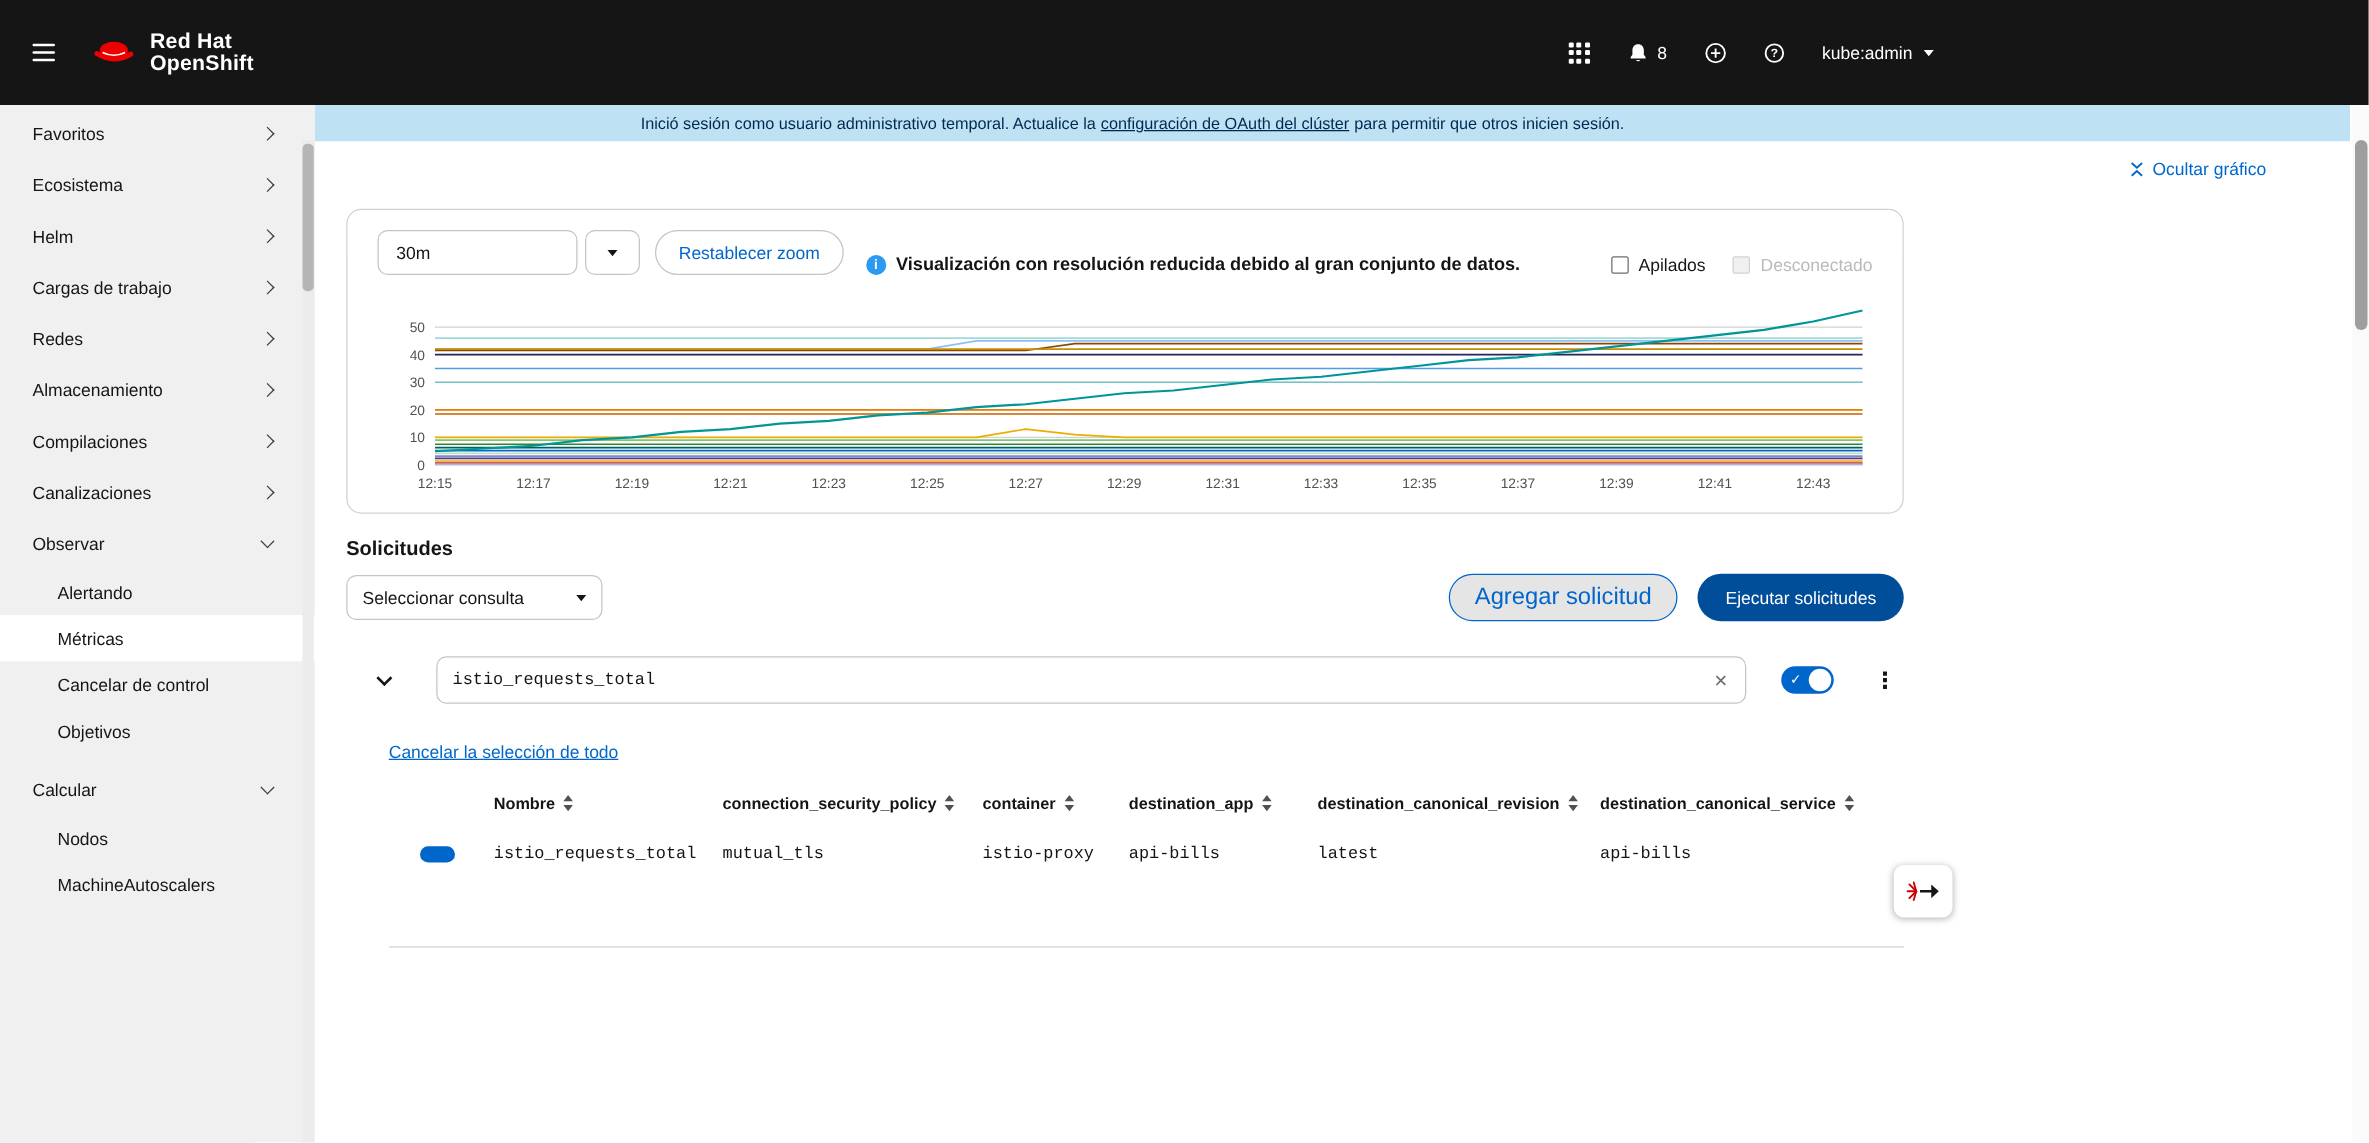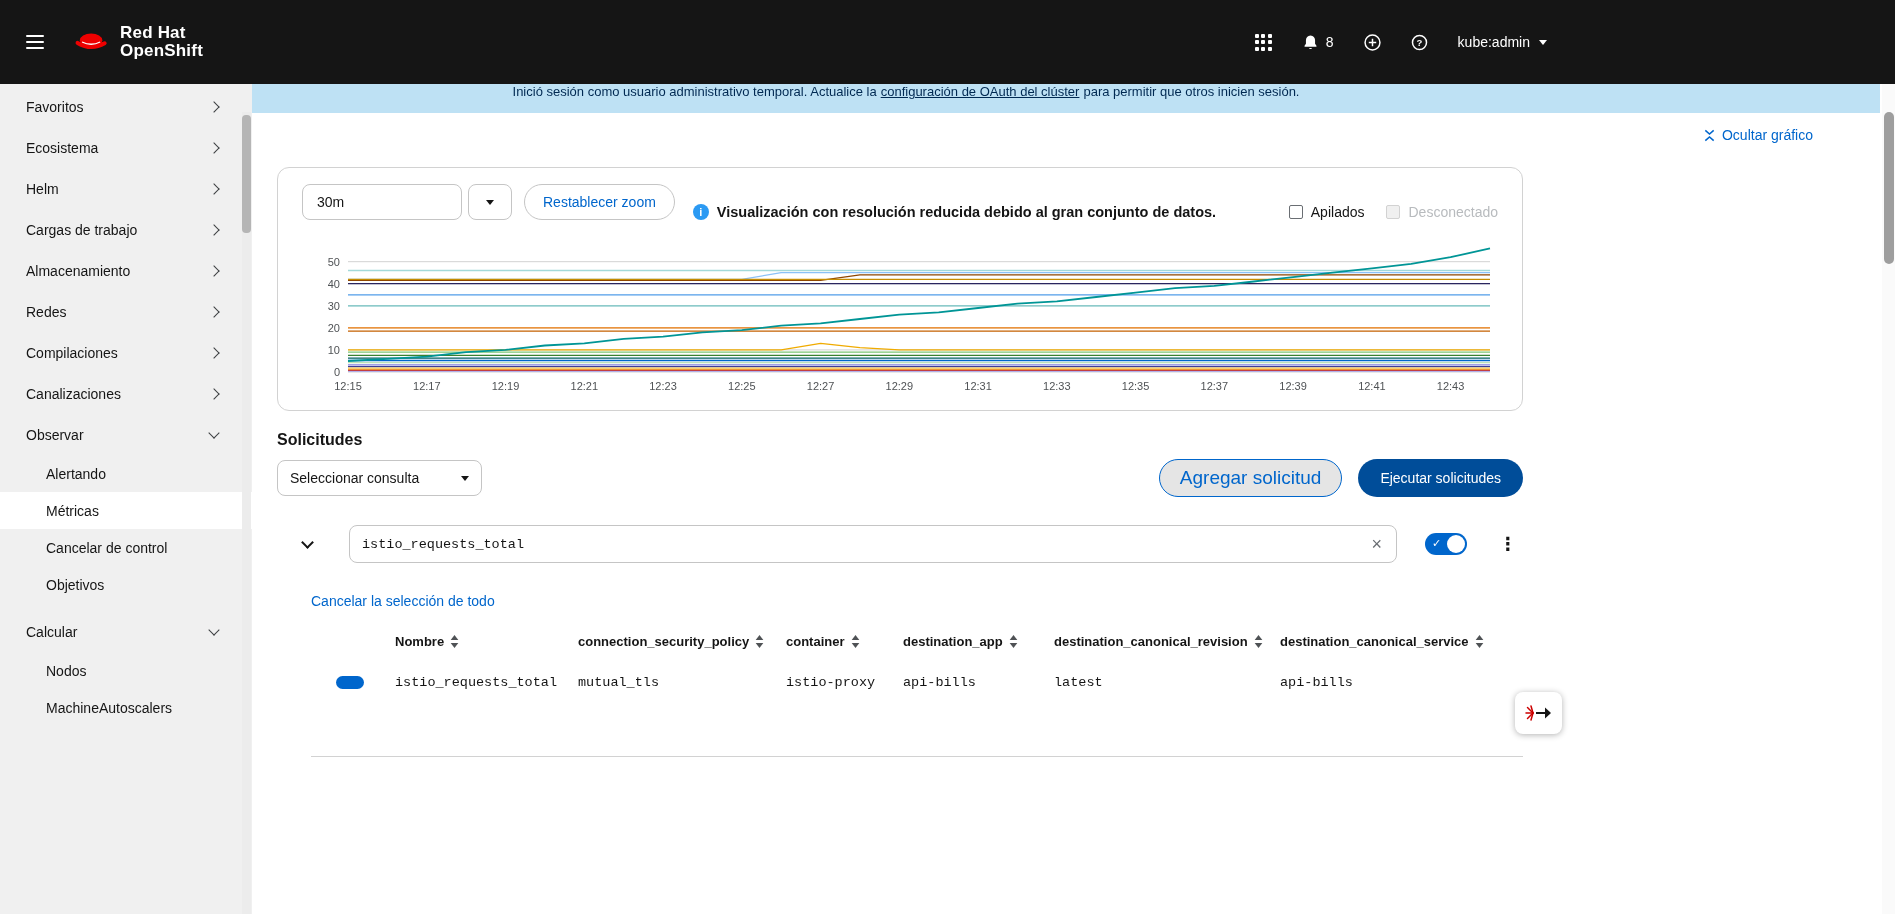--- a/index.html
+++ b/index.html
@@ -34,21 +34,21 @@
   .chev{width:8px;height:8px;border-right:1.7px solid #3c3f42;border-bottom:1.7px solid #3c3f42;transform:rotate(-45deg);flex:none}
   .chev.down{transform:rotate(45deg);margin-top:-4px}
   .nav-sub{height:37px;display:flex;align-items:center;padding-left:46px;font-size:14px;cursor:pointer}
   .nav-sub.selected{background:#fff}
   .nav-gap{height:8px}
   .side-scroll{position:absolute;top:28px;right:1px;width:9px;bottom:0;background:#ececec}
   .side-thumb{position:absolute;top:3px;left:0;width:9px;height:118px;background:#b5b5b5;border-radius:4px}
 
   
   .main{flex:1;position:relative;background:#fff;overflow:hidden}
-  .banner{height:29px;background:var(--c-banner-bg);font-size:13px;color:#002952;display:flex;justify-content:center;padding-right:320px;margin-right:15px}
+  .banner{height:29px;background:var(--c-banner-bg);font-size:13px;color:#002952;display:flex;align-items:center;justify-content:center;padding-right:320px;margin-right:15px}
   .banner a{color:#002952;text-decoration:underline;cursor:pointer;margin:0 4px}
   .hide-graph{position:absolute;top:43px;right:82px;display:flex;align-items:center;gap:6px;color:var(--c-link);font-size:14px}
   .main-scroll{position:absolute;top:0;right:0;width:13px;bottom:0;background:#fafafa}
   .main-thumb{position:absolute;top:28px;left:1.5px;width:10px;height:152px;background:#9e9e9e;border-radius:5px}
 
   .content{position:absolute;left:25px;top:29px;width:1246px}
 
   
   .card{margin-top:54px;border:1px solid #d2d2d2;border-radius:12px;padding:16px 24px 8px;background:#fff}
   .controls{display:flex;align-items:flex-end}
@@ -77,21 +77,21 @@
   .query-row{display:flex;align-items:center;margin-top:28px}
   .expand-btn{margin-left:22px;width:16px;display:flex;justify-content:center}
   .chev-big{width:9px;height:9px;border-right:2px solid #151515;border-bottom:2px solid #151515;transform:rotate(45deg);margin-top:-4px}
   .query-input-wrap{flex:1;margin-left:34px;margin-right:28px;height:38px;border:1px solid #c5c5c5;border-radius:8px;display:flex;align-items:center;padding:0 12px;background:#fff}
   .query-input{flex:1;border:none;outline:none;font-family:"Liberation Mono","DejaVu Sans Mono",monospace;font-size:13.5px;color:#151515;background:transparent}
   .clear-btn{font-size:18px;color:#6a6e73;padding:0 2px;line-height:1}
   .toggle{width:42px;height:22px;border-radius:11px;background:var(--c-toggle-on);position:relative;flex:none;cursor:pointer}
   .toggle .tick-mark{position:absolute;left:7px;top:3.5px;color:#fff;font-size:11px}
   .toggle .knob{position:absolute;right:2px;top:2px;width:18px;height:18px;border-radius:50%;background:#fff}
   .kebab{margin-left:26px;font-size:18px;font-weight:bold;color:#151515;line-height:1;padding:4px 6px}
-  .deselect{display:inline-block;margin:30px 0 0 34px;color:var(--c-link);font-size:14px;cursor:pointer}
+  .deselect{display:inline-block;margin:30px 0 0 34px;color:var(--c-link);text-decoration:underline;font-size:14px;cursor:pointer}
 
   
   .metrics-table{margin-left:34px;margin-top:16px;width:1212px;border-bottom:1px solid #d2d2d2;padding-bottom:48px}
   .thead,.trow{display:grid;grid-template-columns:84px 183px 208px 117px 151px 226px auto;align-items:center}
   .thead{height:30px}
   .th{font-size:13px;font-weight:bold;display:flex;align-items:center;gap:6px}
   .sort{flex:none}
   .trow{height:52px}
   .td{font-family:"Liberation Mono","DejaVu Sans Mono",monospace;font-size:13.5px;color:#151515}
   .swatch{display:block;width:28px;height:13px;border-radius:7px;background:var(--c-series-swatch);margin-left:25px;cursor:pointer}
@@ -174,25 +174,25 @@
         </div>
       <div class="nav-item">
           <span>Helm</span>
           <span class="chev"></span>
         </div>
       <div class="nav-item">
           <span>Cargas de trabajo</span>
           <span class="chev"></span>
         </div>
       <div class="nav-item">
+          <span>Redes</span>
+          <span class="chev"></span>
+        </div>
+      <div class="nav-item">
           <span>Almacenamiento</span>
-          <span class="chev"></span>
-        </div>
-      <div class="nav-item">
-          <span>Redes</span>
           <span class="chev"></span>
         </div>
       <div class="nav-item">
           <span>Compilaciones</span>
           <span class="chev"></span>
         </div>
       <div class="nav-item">
           <span>Canalizaciones</span>
           <span class="chev"></span>
         </div>

